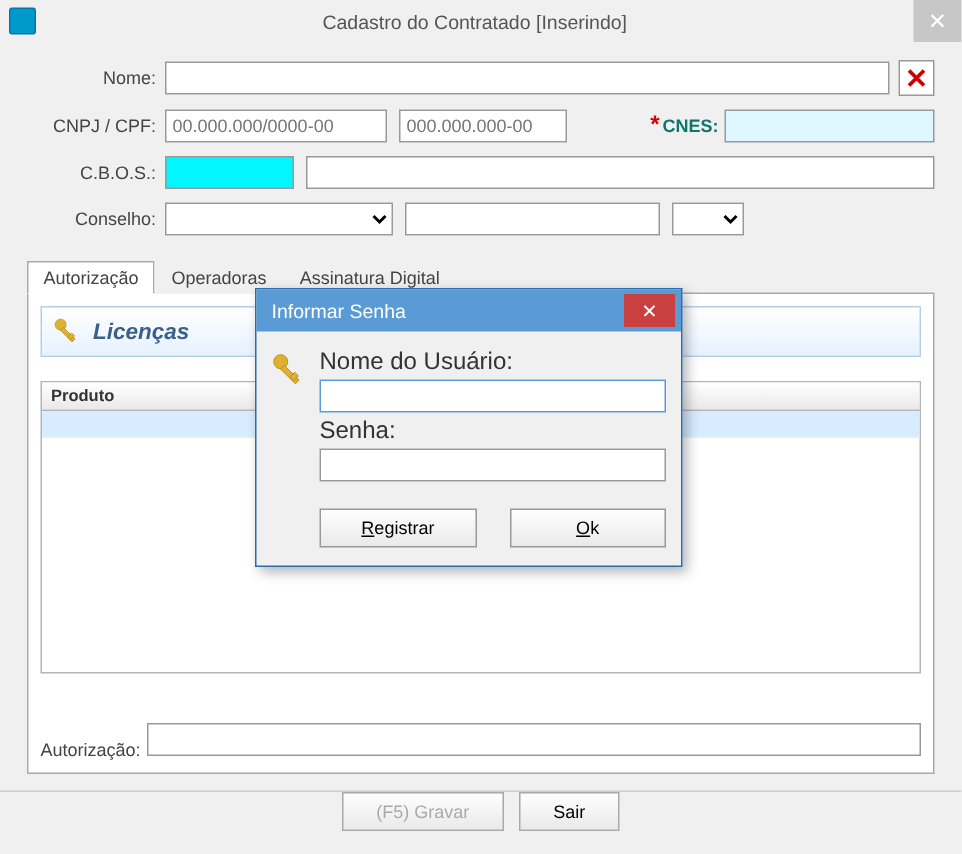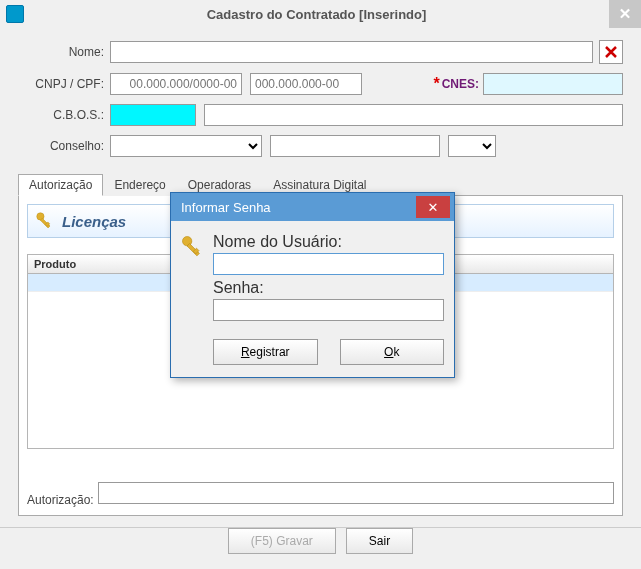--- a/index.html
+++ b/index.html
@@ -1,18 +1,18 @@
 <!DOCTYPE html>
 <html><head>
 <meta charset="utf-8">
 <style>
 * { box-sizing: border-box; margin: 0; padding: 0; font-family: Tahoma, Geneva, sans-serif; }
 body { background: #f0f0f0; width: 641px; height: 569px; position: relative; overflow: hidden; }
 
-.titlebar { height: 28px; background: #f0f0f0; display: flex; align-items: center; padding-left: 6px; font-weight: bold; }
+.titlebar { height: 28px; background: #f0f0f0; display: flex; align-items: center; padding-left: 6px; }
 .titlebar .app-icon { width: 18px; height: 18px; background: #0099cc; border: 1px solid #0077aa; position: relative; border-radius: 2px; }
 .titlebar .title { flex: 1; text-align: center; font-size: 13px; color: #555; }
 .titlebar .close-btn { width: 32px; height: 28px; background: #c7c7c7; color: #fff; font-size: 15px; display: flex; align-items: center; justify-content: center; cursor: pointer; }
 
 .form-area { padding: 12px 18px 6px 18px; }
 .form-row { display: flex; align-items: center; margin-bottom: 9px; min-height: 22px; }
 .lbl { width: 92px; text-align: right; padding-right: 6px; font-size: 12px; color: #444; }
 .txt { height: 22px; border: 1px solid #999; padding: 1px 4px; font-size: 12px; background: #fff; }
 .txt.cyan { background: #00f7ff; }
 .txt.lightcyan { background: #dff8ff; }
@@ -76,26 +76,26 @@
     <div class="lbl">Nome:</div>
     <input class="txt" style="flex: 1 1 0%;" value="">
     <div class="del-btn">
       <svg viewBox="0 0 16 16">
           <path d="M3 3 L13 13 M13 3 L3 13" stroke="#c00" stroke-width="2.5" fill="none"></path>
         </svg>
     </div>
   </div>
   <div class="form-row">
     <div class="lbl">CNPJ / CPF:</div>
-    <input class="txt" style="width: 132px; text-align: right;" placeholder="00.000.000/0000-00">
+    <input class="txt" style="width: 148px;" placeholder="00.000.000/0000-00">
     <div style="width:8px"></div>
     <input class="txt" style="width: 112px;" placeholder="000.000.000-00">
     <div style="flex:1"></div>
     <span class="req">*</span>
-    <span style="font-size:12px;font-weight:bold;color:#701a75;margin-right:4px">CNES:</span>
+    <span style="font-size:12px;font-weight:bold;color:#0f766e;margin-right:4px">CNES:</span>
     <input class="txt lightcyan" style="width: 140px;" value="">
   </div>
   <div class="form-row">
     <div class="lbl">C.B.O.S.:</div>
     <input class="txt cyan" style="width: 86px;" value="">
     <div style="width:8px"></div>
     <input class="txt" style="flex: 1 1 0%;" value="">
   </div>
   <div class="form-row">
     <div class="lbl">Conselho:</div>
@@ -103,21 +103,20 @@
     <div style="width:8px"></div>
     <input class="txt" style="width: 170px;" value="">
     <div style="width:8px"></div>
     <select class="sel" style="width:48px"></select>
   </div>
 </div>
 
 <div class="tabs-wrap">
   <div class="tabs">
     <div class="tab active">Autorização</div>
-    <div class="tab">Endereço</div>
     <div class="tab">Operadoras</div>
     <div class="tab">Assinatura Digital</div>
   </div>
   <div class="tab-panel">
     <div class="lic-bar">
       <svg class="key key-icon" viewBox="0 0 24 24">
           <circle cx="7" cy="7" r="4"></circle>
           <rect x="9" y="9" width="12" height="3" transform="rotate(45 9 9)"></rect>
           <rect x="15" y="13" width="3" height="4" transform="rotate(45 15 13)"></rect>
         </svg>

